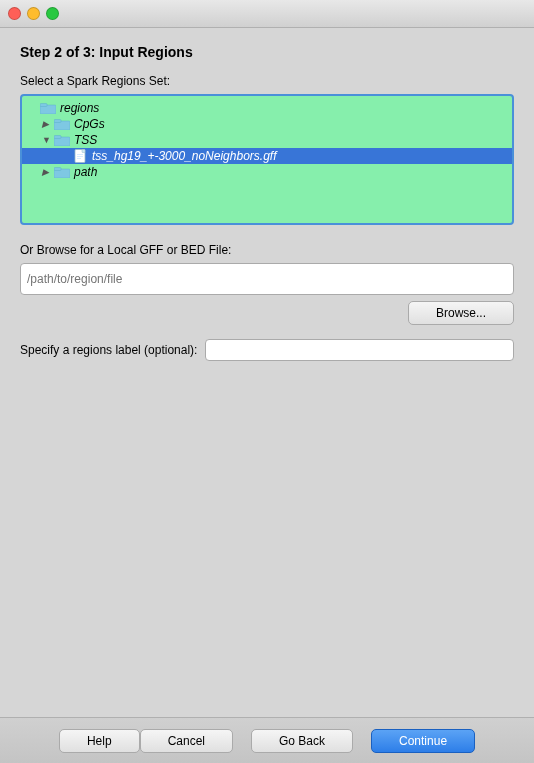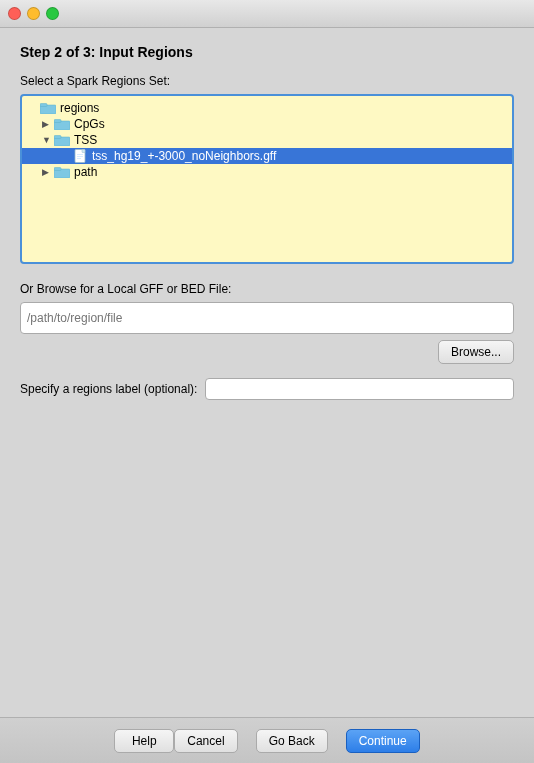--- a/index.html
+++ b/index.html
@@ -48,25 +48,26 @@
     }
 
     .section-label {
       font-size: 12px;
       margin-bottom: 6px;
     }
 
     .tree-panel {
       border: 2px solid #4a90d9;
       border-radius: 4px;
-      background: #fef9c3;
-      height: 170px;
+      background: #86efac;
+      height: 131px;
       overflow-y: auto;
       padding: 4px 0;
       margin-bottom: 18px;
+      font-style: italic;
     }
 
     .tree-item {
       display: flex;
       align-items: center;
       padding: 1px 6px;
       cursor: pointer;
       white-space: nowrap;
       user-select: none;
     }
@@ -162,21 +163,21 @@
     }
 
     .btn {
       height: 24px;
       min-width: 60px;
       border-radius: 5px;
       border: 1px solid #aaa;
       background: linear-gradient(to bottom, #f5f5f5, #e0e0e0);
       font-size: 12px;
       cursor: pointer;
-      padding: 0 12px;
+      padding: 0 27px;
       display: inline-flex;
       align-items: center;
       justify-content: center;
     }
 
     .btn-blue {
       background: linear-gradient(to bottom, #5ba3f5, #2d7ee8);
       color: #fff;
       border-color: #1a60c0;
     }

